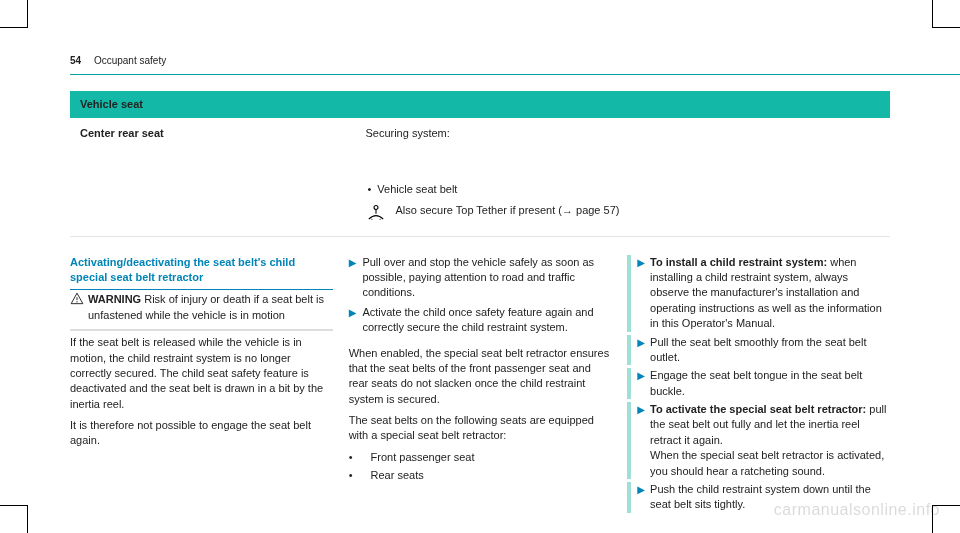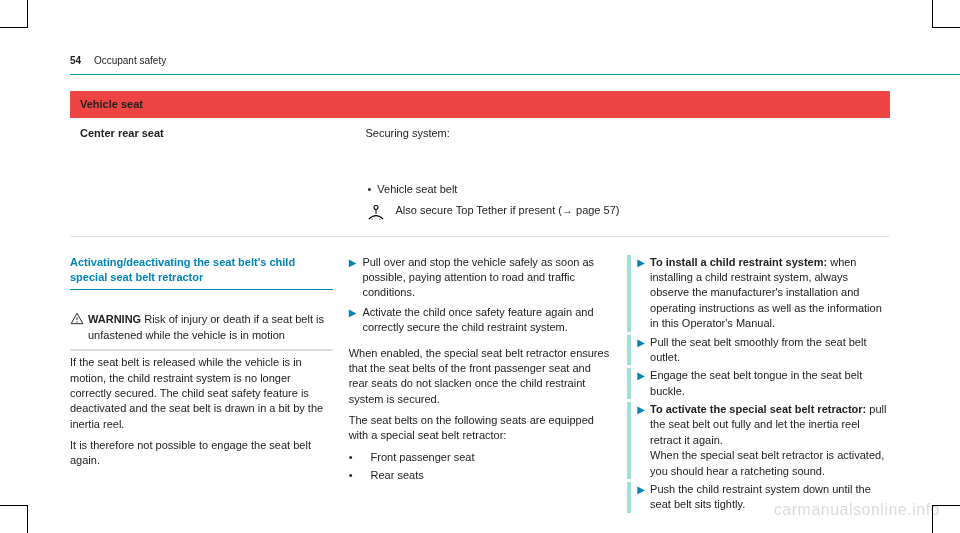--- a/index.html
+++ b/index.html
@@ -45,21 +45,21 @@
     top:0;
     width:70px;
     height:1px;
     background:#00a0a0;
   }
   .table {
     width: 100%;
     margin-bottom: 18px;
   }
   .table-header {
-    background: #ef4444;
+    background: #14b8a6;
     padding: 6px 10px;
     font-weight: bold;
   }
   .table-row {
     display: flex;
     align-items: flex-start;
     padding: 8px 10px 10px 10px;
     border-bottom: 1px solid #e4e4e4;
     gap: 32px;
   }
@@ -74,21 +74,21 @@
     gap: 16px;
     margin-top: 4px;
   }
   .col { flex: 1; min-width: 0; }
   .section-heading {
     color: #0085b8;
     font-weight: bold;
     font-size: 11px;
     padding-bottom: 4px;
     border-bottom: 1px solid #0085b8;
-    margin-bottom: 20px;
+    margin-bottom: 0;
   }
   .warning-box {
     border: 0;
     padding: 0 0 4px 0;
     margin-bottom: 8px;
   }
   .warning-top {
     display: flex;
     align-items: center;
     gap: 8px;

